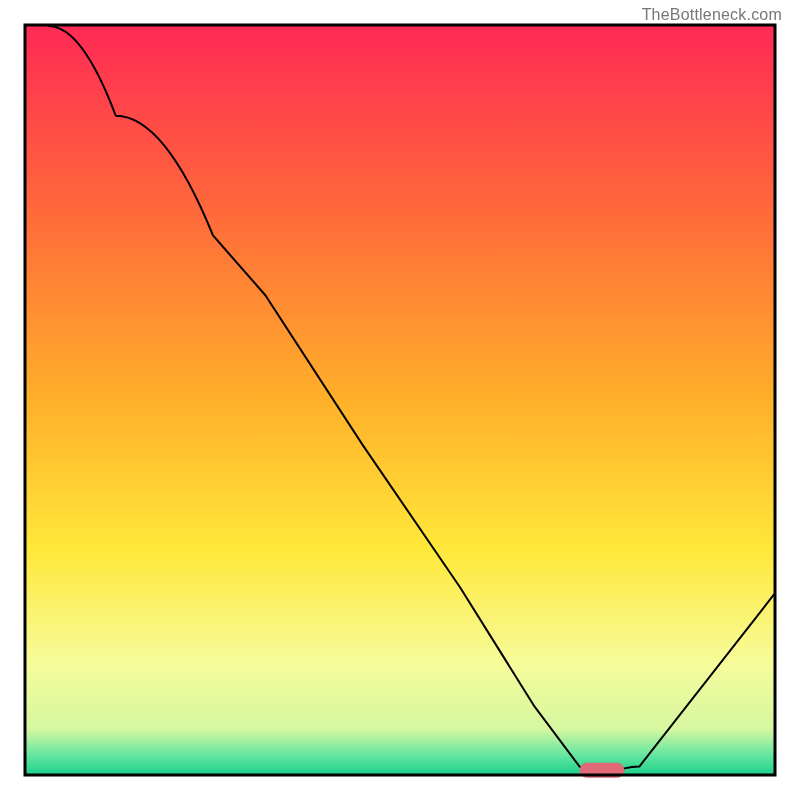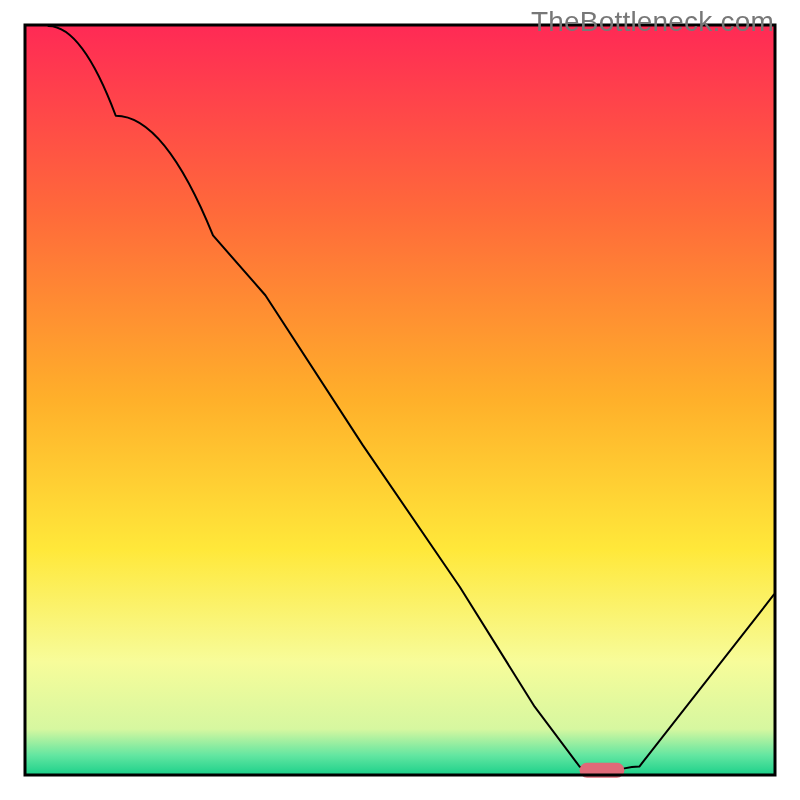--- a/index.html
+++ b/index.html
@@ -11,23 +11,23 @@
     font-family: Arial, Helvetica, sans-serif;
   }
   .chart-container {
     position: relative;
     width: 800px;
     height: 800px;
   }
   .watermark {
     position: absolute;
     top: 6px;
-    right: 26px;
+    right: 18px;
     color: #777777;
-    font-size: 28px;
+    font-size: 16px;
     font-weight: 500;
     letter-spacing: 0.2px;
     z-index: 10;
   }
   svg.plot {
     position: absolute;
     left: 0;
     top: 0;
   }
 </style>

